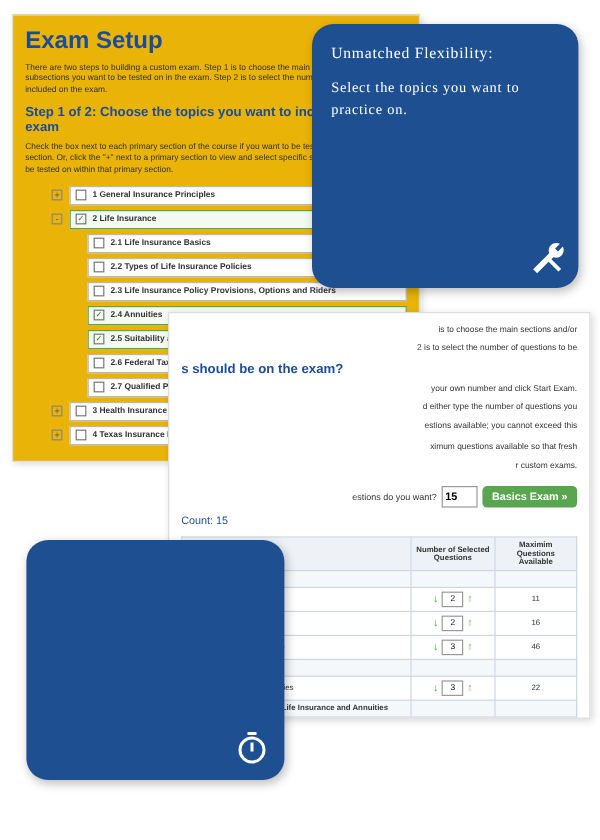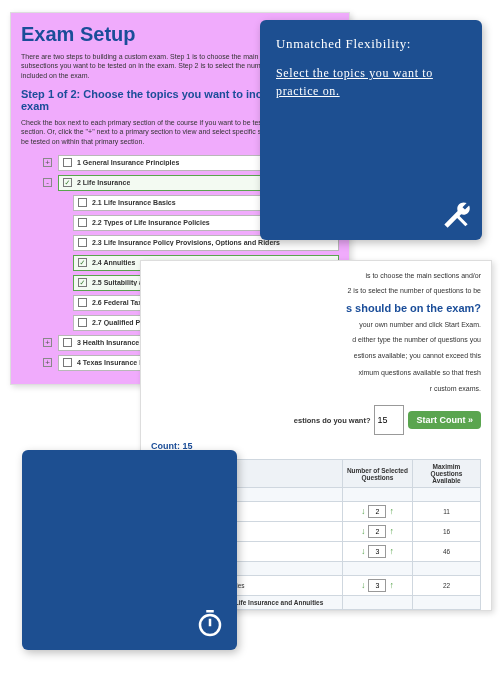--- a/index.html
+++ b/index.html
@@ -1,60 +1,60 @@
 <!DOCTYPE html>
 <html><head>
 <meta charset="utf-8">
 <style>
   * { box-sizing: border-box; margin: 0; padding: 0; }
   body { font-family: Arial, Helvetica, sans-serif; width: 500px; height: 700px; position: relative; background: #fff; overflow: hidden; }
 
   
-  .panel1 { position: absolute; top: 12px; left: 10px; width: 340px; background: #f0abfc; border: 1px solid #ddd; box-shadow: 2px 2px 6px rgba(0,0,0,0.15); padding: 10px; font-size: 8px; color: #333; }
+  .panel1 { position: absolute; top: 12px; left: 10px; width: 340px; background: #eab308; border: 1px solid #ddd; box-shadow: 2px 2px 6px rgba(0,0,0,0.15); padding: 10px; font-size: 8px; color: #333; }
   .panel1 h1 { color: #1a4d99; font-size: 20px; font-weight: bold; margin-bottom: 6px; }
   .panel1 .intro { font-size: 7px; line-height: 1.35; margin-bottom: 8px; }
   .panel1 h2 { color: #1a4d99; font-size: 11px; font-weight: bold; margin-bottom: 6px; }
   .panel1 .sub { font-size: 7px; line-height: 1.3; margin-bottom: 8px; }
   .topics { margin-left: 22px; }
   .topic-row { display: flex; align-items: center; height: 18px; margin-bottom: 2px; }
   .expander { width: 9px; height: 9px; border: 1px solid #888; margin-right: 6px; font-size: 8px; line-height: 7px; text-align: center; color: #555; cursor: pointer; flex-shrink: 0; }
   .expander.empty { border: none; }
   .topic-box { flex: 1; border: 1px solid #b8b8b8; display: flex; align-items: center; padding: 2px 4px; height: 16px; background: #fff; }
   .topic-box.sel { border-color: #5aa54f; background: #f3faf2; }
   .cb { width: 9px; height: 9px; border: 1px solid #777; margin-right: 5px; font-size: 7px; line-height: 7px; text-align: center; color: #3a7a32; flex-shrink: 0; }
   .cb.checked::after { content: "✓"; }
   .topic-label { font-size: 7px; font-weight: bold; color: #333; white-space: nowrap; overflow: hidden; }
   .child-rows { margin-left: 15px; }
 
   
   .panel2 { position: absolute; top: 260px; left: 140px; width: 352px; background: #fff; border: 1px solid #ddd; box-shadow: 2px 2px 6px rgba(0,0,0,0.15); padding: 10px 10px 0 10px; font-size: 7px; color: #333; }
   .panel2 .txt { line-height: 1.35; margin-bottom: 6px; }
   .panel2 h2 { color: #1a4d99; font-size: 11px; font-weight: bold; margin: 6px 0; }
   .startrow { display: flex; align-items: center; justify-content: flex-end; gap: 4px; margin: 12px 0 6px 0; }
-  .startrow label { font-size: 7.5px; font-weight: bold; }
-  .startrow input { width: 30px; height: 30px; font-size: 9px; padding: 2px; border: 1px solid #999; }
+  .startrow label { font-size: 7.5px; }
+  .startrow input { width: 30px; height: 18px; font-size: 9px; padding: 2px; border: 1px solid #999; font-weight: bold; }
   .start-btn { background: #5aa54f; color: #fff; border: none; border-radius: 4px; padding: 4px 8px; font-size: 9px; font-weight: bold; cursor: pointer; }
   .start-btn::after { content: " »"; }
-  .countline { color: #1a4d99; font-weight: bold; font-size: 9px; margin: 6px 0 8px 0; }
+  .countline { color: #1a4d99; font-weight: normal; font-size: 9px; margin: 6px 0 8px 0; }
   .tbl { width: 100%; border-collapse: collapse; font-size: 6.5px; }
   .tbl th { background: #eef2f6; border: 1px solid #cfd7df; padding: 3px 4px; font-weight: bold; text-align: center; vertical-align: middle; }
   .tbl th:first-child { text-align: left; width: 58%; }
   .tbl td { border: 1px solid #cfd7df; padding: 3px 4px; }
   .tbl td:first-child { text-align: left; }
   .tbl td.center { text-align: center; }
   .tbl tr.section td { background: #f5f8fb; font-weight: bold; }
   .qcell { display: inline-flex; align-items: center; gap: 3px; justify-content: center; }
   .arrow { color: #5aa54f; font-size: 9px; line-height: 1; }
   .qinput { width: 18px; height: 13px; border: 1px solid #999; font-size: 7px; text-align: center; }
 
   
-  .callout { position: absolute; background: #1d4f91; color: #fff; border-radius: 6px; padding: 16px; font-family: Georgia, 'Times New Roman', serif; letter-spacing: 0.04em; box-shadow: 2px 3px 8px rgba(0,0,0,0.25); }
+  .callout { position: absolute; background: #1d4f91; color: #fff; border-radius: 18px; padding: 16px; font-family: Georgia, 'Times New Roman', serif; letter-spacing: 0.04em; box-shadow: 2px 3px 8px rgba(0,0,0,0.25); }
   .callout .head { font-size: 13px; margin-bottom: 12px; }
   .callout .body { font-size: 12px; line-height: 1.5; }
-  .callout .body p { margin-bottom: 10px; text-decoration: underline; }
+  .callout .body p { margin-bottom: 10px; }
   .callout .icon { position: absolute; bottom: 10px; right: 12px; }
   .c1 { top: 20px; left: 260px; width: 222px; min-height: 220px; }
   .c2 { top: 450px; left: 22px; width: 215px; min-height: 200px; }
   .icon svg { display: block; }
 </style>
 </head>
 <body>
 
 <div class="panel1">
   <h1>Exam Setup</h1>
@@ -140,31 +140,31 @@
           <span class="cb"></span>
           <span class="topic-label">4 Texas Insurance Laws &amp; Regulations</span>
         </span>
       </div>
     </div>
 </div>
 
 <div class="panel2">
   <p class="txt" style="text-align:right">is to choose the main sections and/or</p>
   <p class="txt" style="text-align:right">2 is to select the number of questions to be</p>
-  <h2 style="text-align:right">s should be on the exam?</h2>
+  <h2 style="">s should be on the exam?</h2>
   <p class="txt" style="text-align:right">your own number and click Start Exam.</p>
   <p class="txt" style="text-align:right">d either type the number of questions you</p>
   <p class="txt" style="text-align:right">estions available; you cannot exceed this</p>
   <p class="txt" style="text-align:right;margin-top:8px">ximum questions available so that fresh</p>
   <p class="txt" style="text-align:right">r custom exams.</p>
 
   <div class="startrow">
     <label>estions do you want?</label>
     <input type="text" value="15" style="">
-    <button class="start-btn">Start Count</button>
+    <button class="start-btn">Basics Exam</button>
   </div>
 
   <div class="countline">Count: 15</div>
 
   <table class="tbl">
     <thead>
       <tr>
         <th>Topic</th>
         <th>Number of Selected Questions</th>
         <th>Maximim Questions Available</th>

